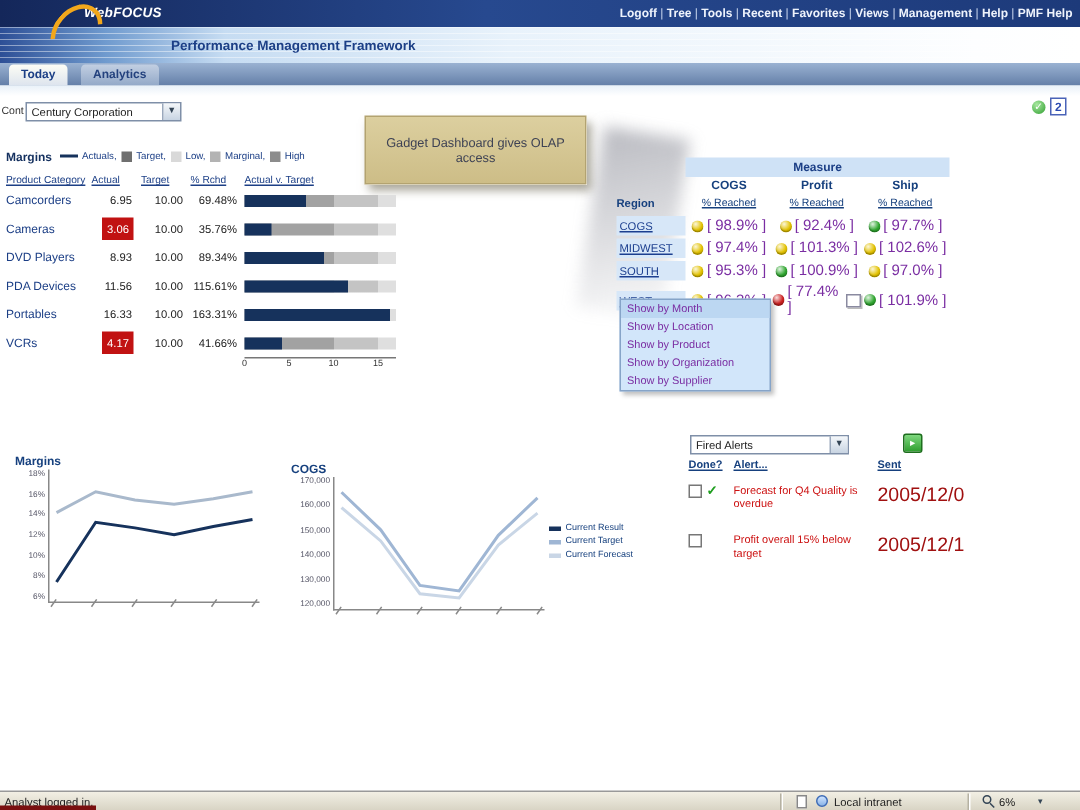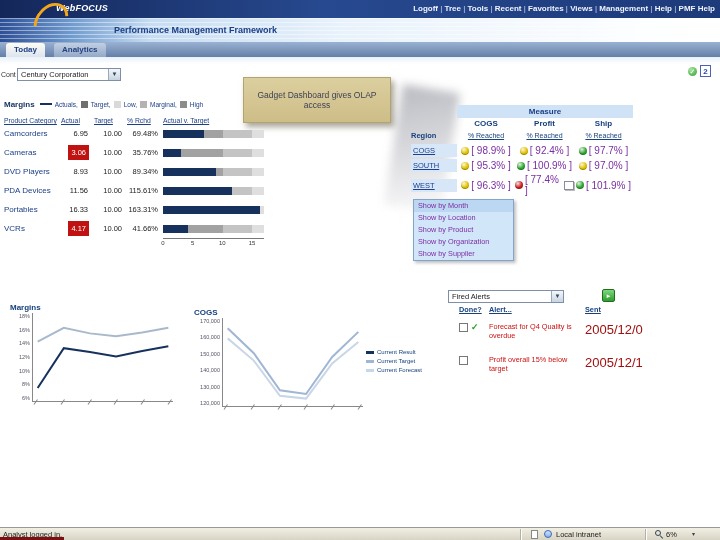--- a/index.html
+++ b/index.html
@@ -102,21 +102,21 @@
   .c-plot svg{display:block;}
   .xticks{display:flex;justify-content:space-between;margin-top:2px;}
   .chart-margins .xticks{margin-left:24px;width:140px;}
   .chart-cogs .xticks{margin-left:30px;width:140px;}
   .xt{width:6px;height:1px;background:#888;transform:rotate(-55deg);transform-origin:left center;}
   .c-legend{position:absolute;left:366px;top:349px;}
   .c-legend .li{display:flex;align-items:center;gap:3px;margin-bottom:3px;font-size:6px;color:#16407e;}
   .c-legend .mark{width:8px;height:3px;flex:0 0 auto;}
 
   
-  .alerts-select{left:448px;top:290px;width:116px;}
+  .alerts-select{left:460px;top:290px;width:106px;}
   .alerts-run{position:absolute;left:602px;top:289px;width:13px;height:13px;box-sizing:border-box;
     background:linear-gradient(#7ed87e,#2f9e2f);border:1px solid #1e6e1e;border-radius:2px;color:#fff;
     font-size:7px;text-align:center;line-height:11px;}
   .alerts-table{position:absolute;left:459px;top:305px;width:180px;}
   .al-header{display:grid;grid-template-columns:30px 96px 1fr;font-size:7.3px;font-weight:bold;color:#16407e;height:12px;}
   .al-header span{text-decoration:underline;}
   .al-row{display:grid;grid-template-columns:30px 96px 1fr;margin-top:5px;min-height:28px;}
   .al-check{width:9px;height:9px;border:1px solid #777;background:#fff;box-sizing:border-box;display:inline-block;}
   .al-done{display:flex;gap:3px;align-items:flex-start;padding-top:1px;}
   .al-tick{color:#1f9e1f;font-size:9px;font-weight:bold;line-height:9px;}
@@ -286,20 +286,35 @@
       <span class="ms-cell">
           <span class="dot" style="background-color: rgb(227, 194, 0);"></span>
           <span>[ 92.4% ]</span>
         </span>
       <span class="ms-cell">
           <span class="dot" style="background-color: rgb(47, 166, 47);"></span>
           <span>[ 97.7% ]</span>
         </span>
     </div>
     <div class="ms-row">
+      <span class="rg">MIDWEST</span>
+      <span class="ms-cell">
+          <span class="dot" style="background-color: rgb(227, 194, 0);"></span>
+          <span>[ 97.4% ]</span>
+        </span>
+      <span class="ms-cell">
+          <span class="dot" style="background-color: rgb(227, 194, 0);"></span>
+          <span>[ 101.3% ]</span>
+        </span>
+      <span class="ms-cell">
+          <span class="dot" style="background-color: rgb(227, 194, 0);"></span>
+          <span>[ 102.6% ]</span>
+        </span>
+    </div>
+    <div class="ms-row">
       <span class="rg">SOUTH</span>
       <span class="ms-cell">
           <span class="dot" style="background-color: rgb(227, 194, 0);"></span>
           <span>[ 95.3% ]</span>
         </span>
       <span class="ms-cell">
           <span class="dot" style="background-color: rgb(47, 166, 47);"></span>
           <span>[ 100.9% ]</span>
         </span>
       <span class="ms-cell">

